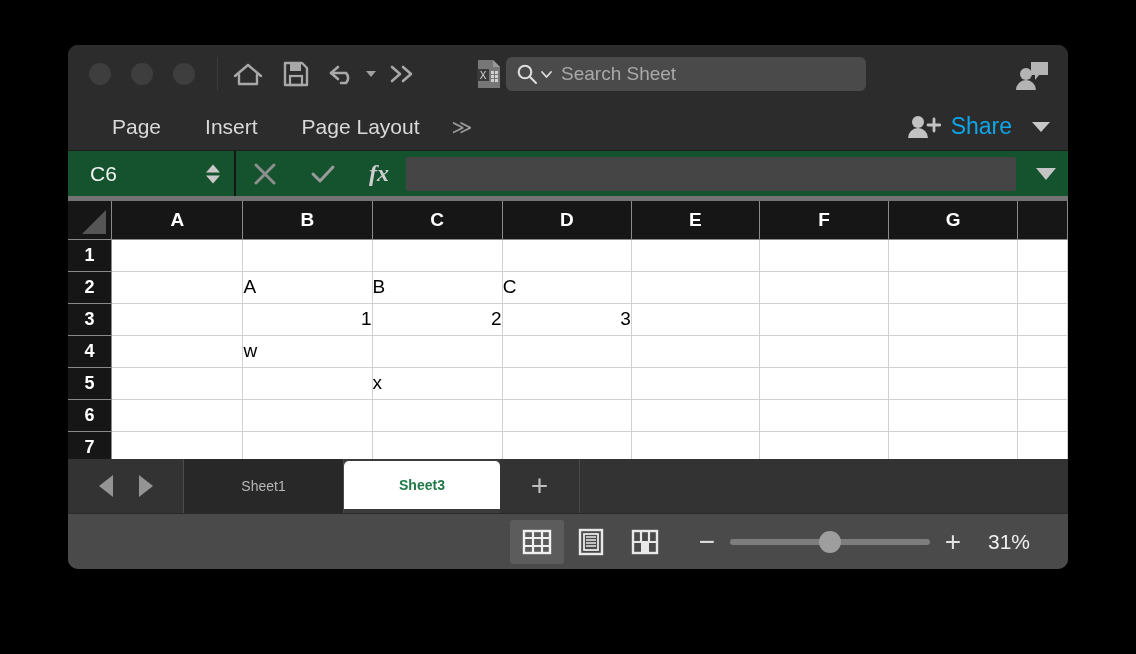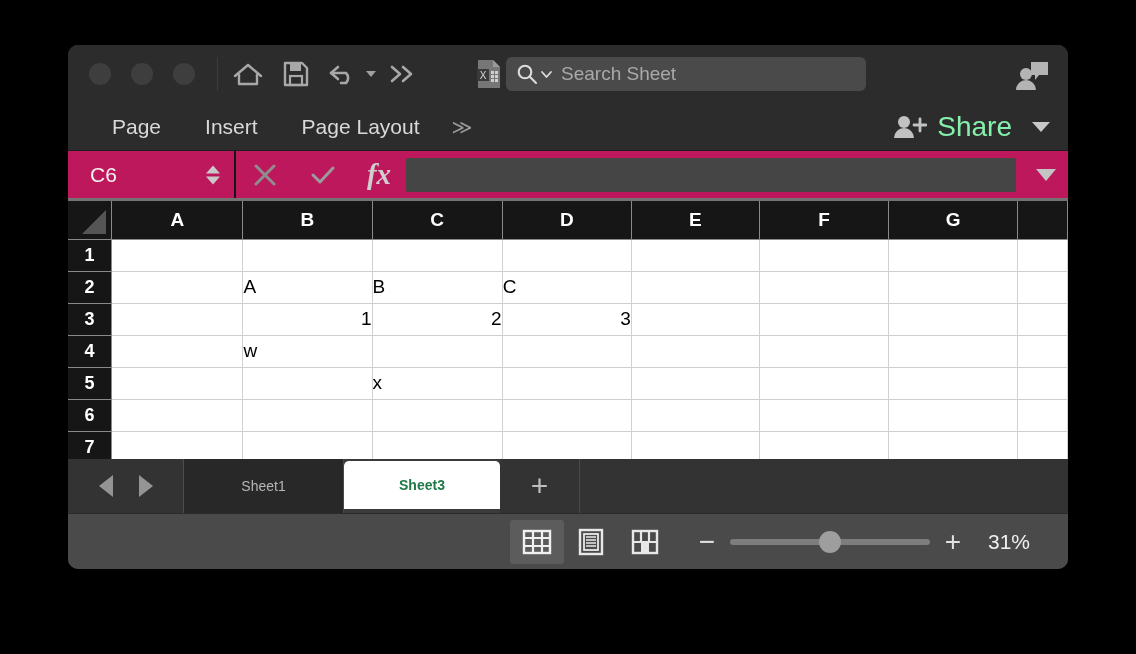--- a/index.html
+++ b/index.html
@@ -82,55 +82,55 @@
     padding: 0 22px;
     line-height: 48px;
     white-space: nowrap;
   }
   .rtab.first { margin-left: 22px; }
   #ribbon .chev2 { color: #999; font-size: 20px; padding: 0 10px; }
   #share-group {
     position: absolute; right: 14px;
     display: flex; align-items: center; gap: 10px;
   }
-  #share-label { color: #86efac; font-size: 28px; }
+  #share-label { color: #0ea5e9; font-size: 23px; }
   #share-caret {
     width: 0; height: 0;
     border-left: 9px solid transparent;
     border-right: 9px solid transparent;
     border-top: 10px solid #c8c8c8;
     margin-left: 10px; margin-right: 4px;
   }
   
   #fbar {
     height: 50px; flex: 0 0 50px;
-    background: #be185d;
+    background: #14532d;
     display: flex; align-items: center;
-    border-bottom: 3px solid #737373;
+    border-bottom: 5px solid #737373;
   }
   #namebox {
     width: 168px; height: 100%;
     display: flex; align-items: center;
     position: relative;
     border-right: 2px solid #151515;
   }
   #namebox-val { color: #f2f2f2; font-size: 21px; margin-left: 22px; }
   #nb-steppers {
     position: absolute; right: 14px; top: 50%;
     transform: translateY(-50%);
     display: flex; flex-direction: column; gap: 3px;
   }
   .st-up { width:0;height:0;border-left:7px solid transparent;border-right:7px solid transparent;border-bottom:8px solid #c9c9c9; }
   .st-dn { width:0;height:0;border-left:7px solid transparent;border-right:7px solid transparent;border-top:8px solid #c9c9c9; }
   .fb-icon {
     width: 58px; height: 100%;
     display: flex; align-items: center; justify-content: center;
   }
   #fx-label {
-    color: #cfcfcf; font-size: 29px;
+    color: #cfcfcf; font-size: 24px;
     font-family: "Liberation Serif", serif;
     font-style: italic; font-weight: bold;
     width: 54px; text-align: center;
   }
   #formula-input {
     flex: 1; height: 34px;
     background: #454545;
     margin-right: 8px;
     border-radius: 2px;
   }

